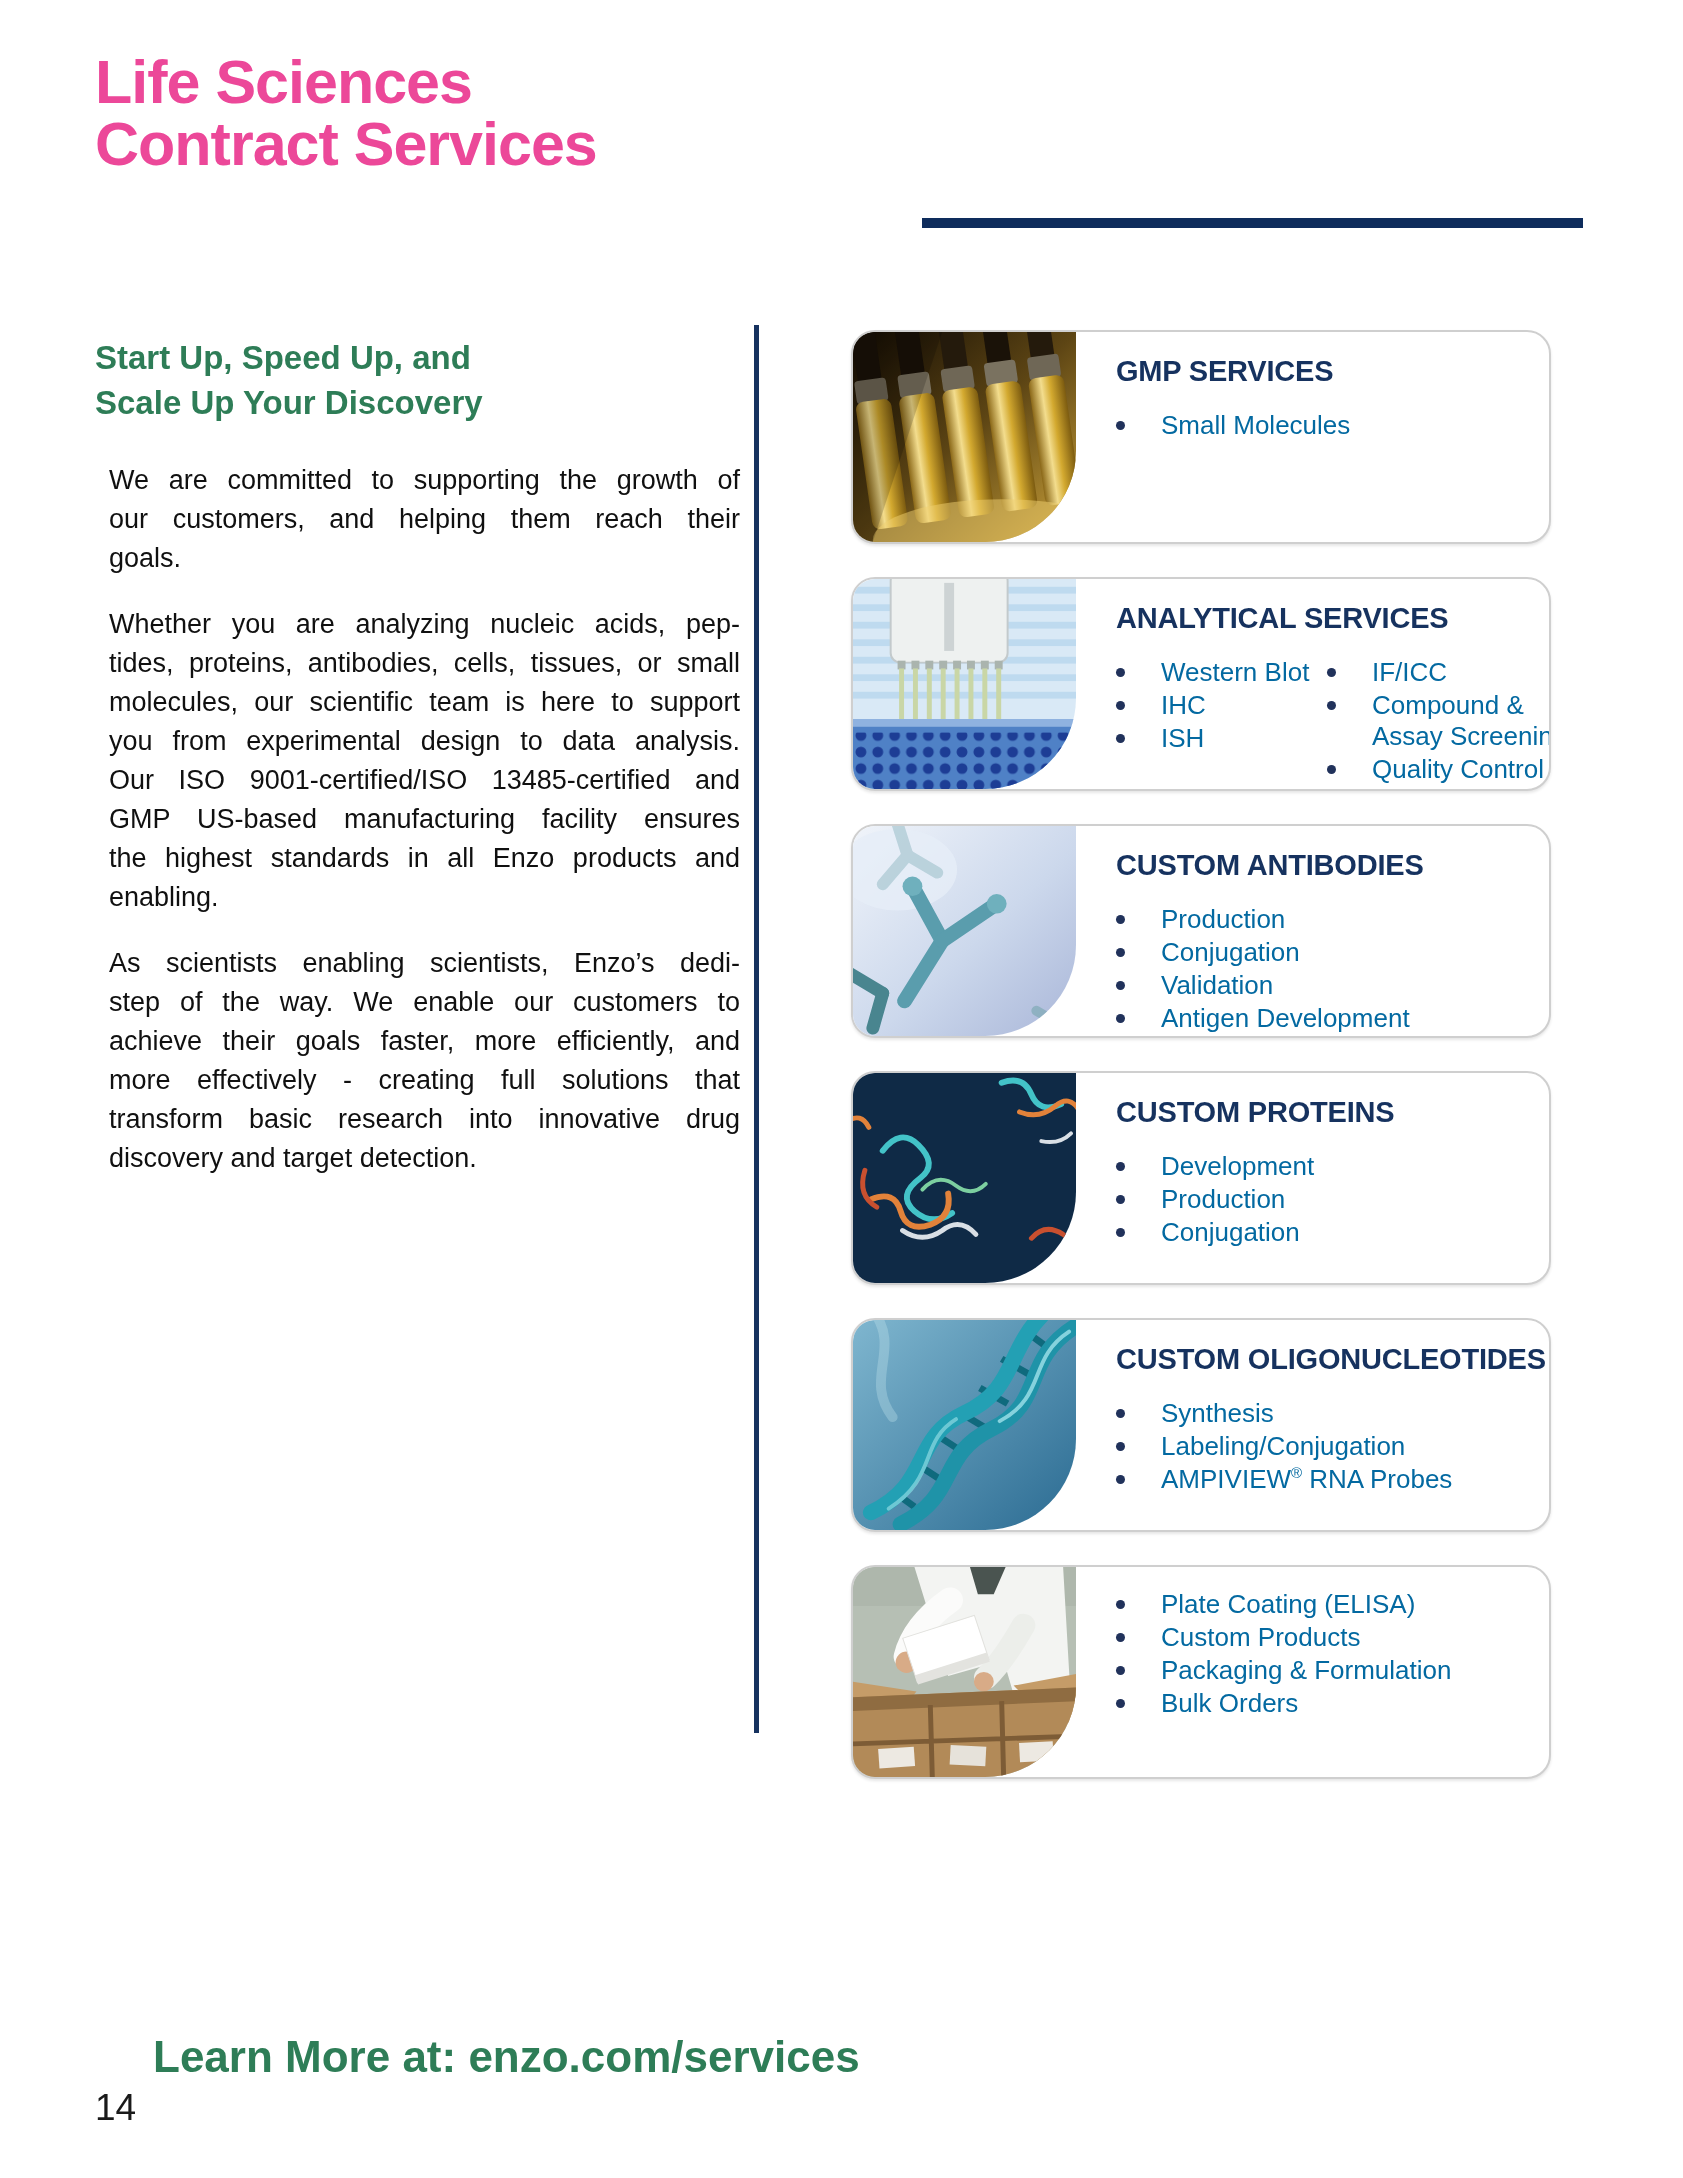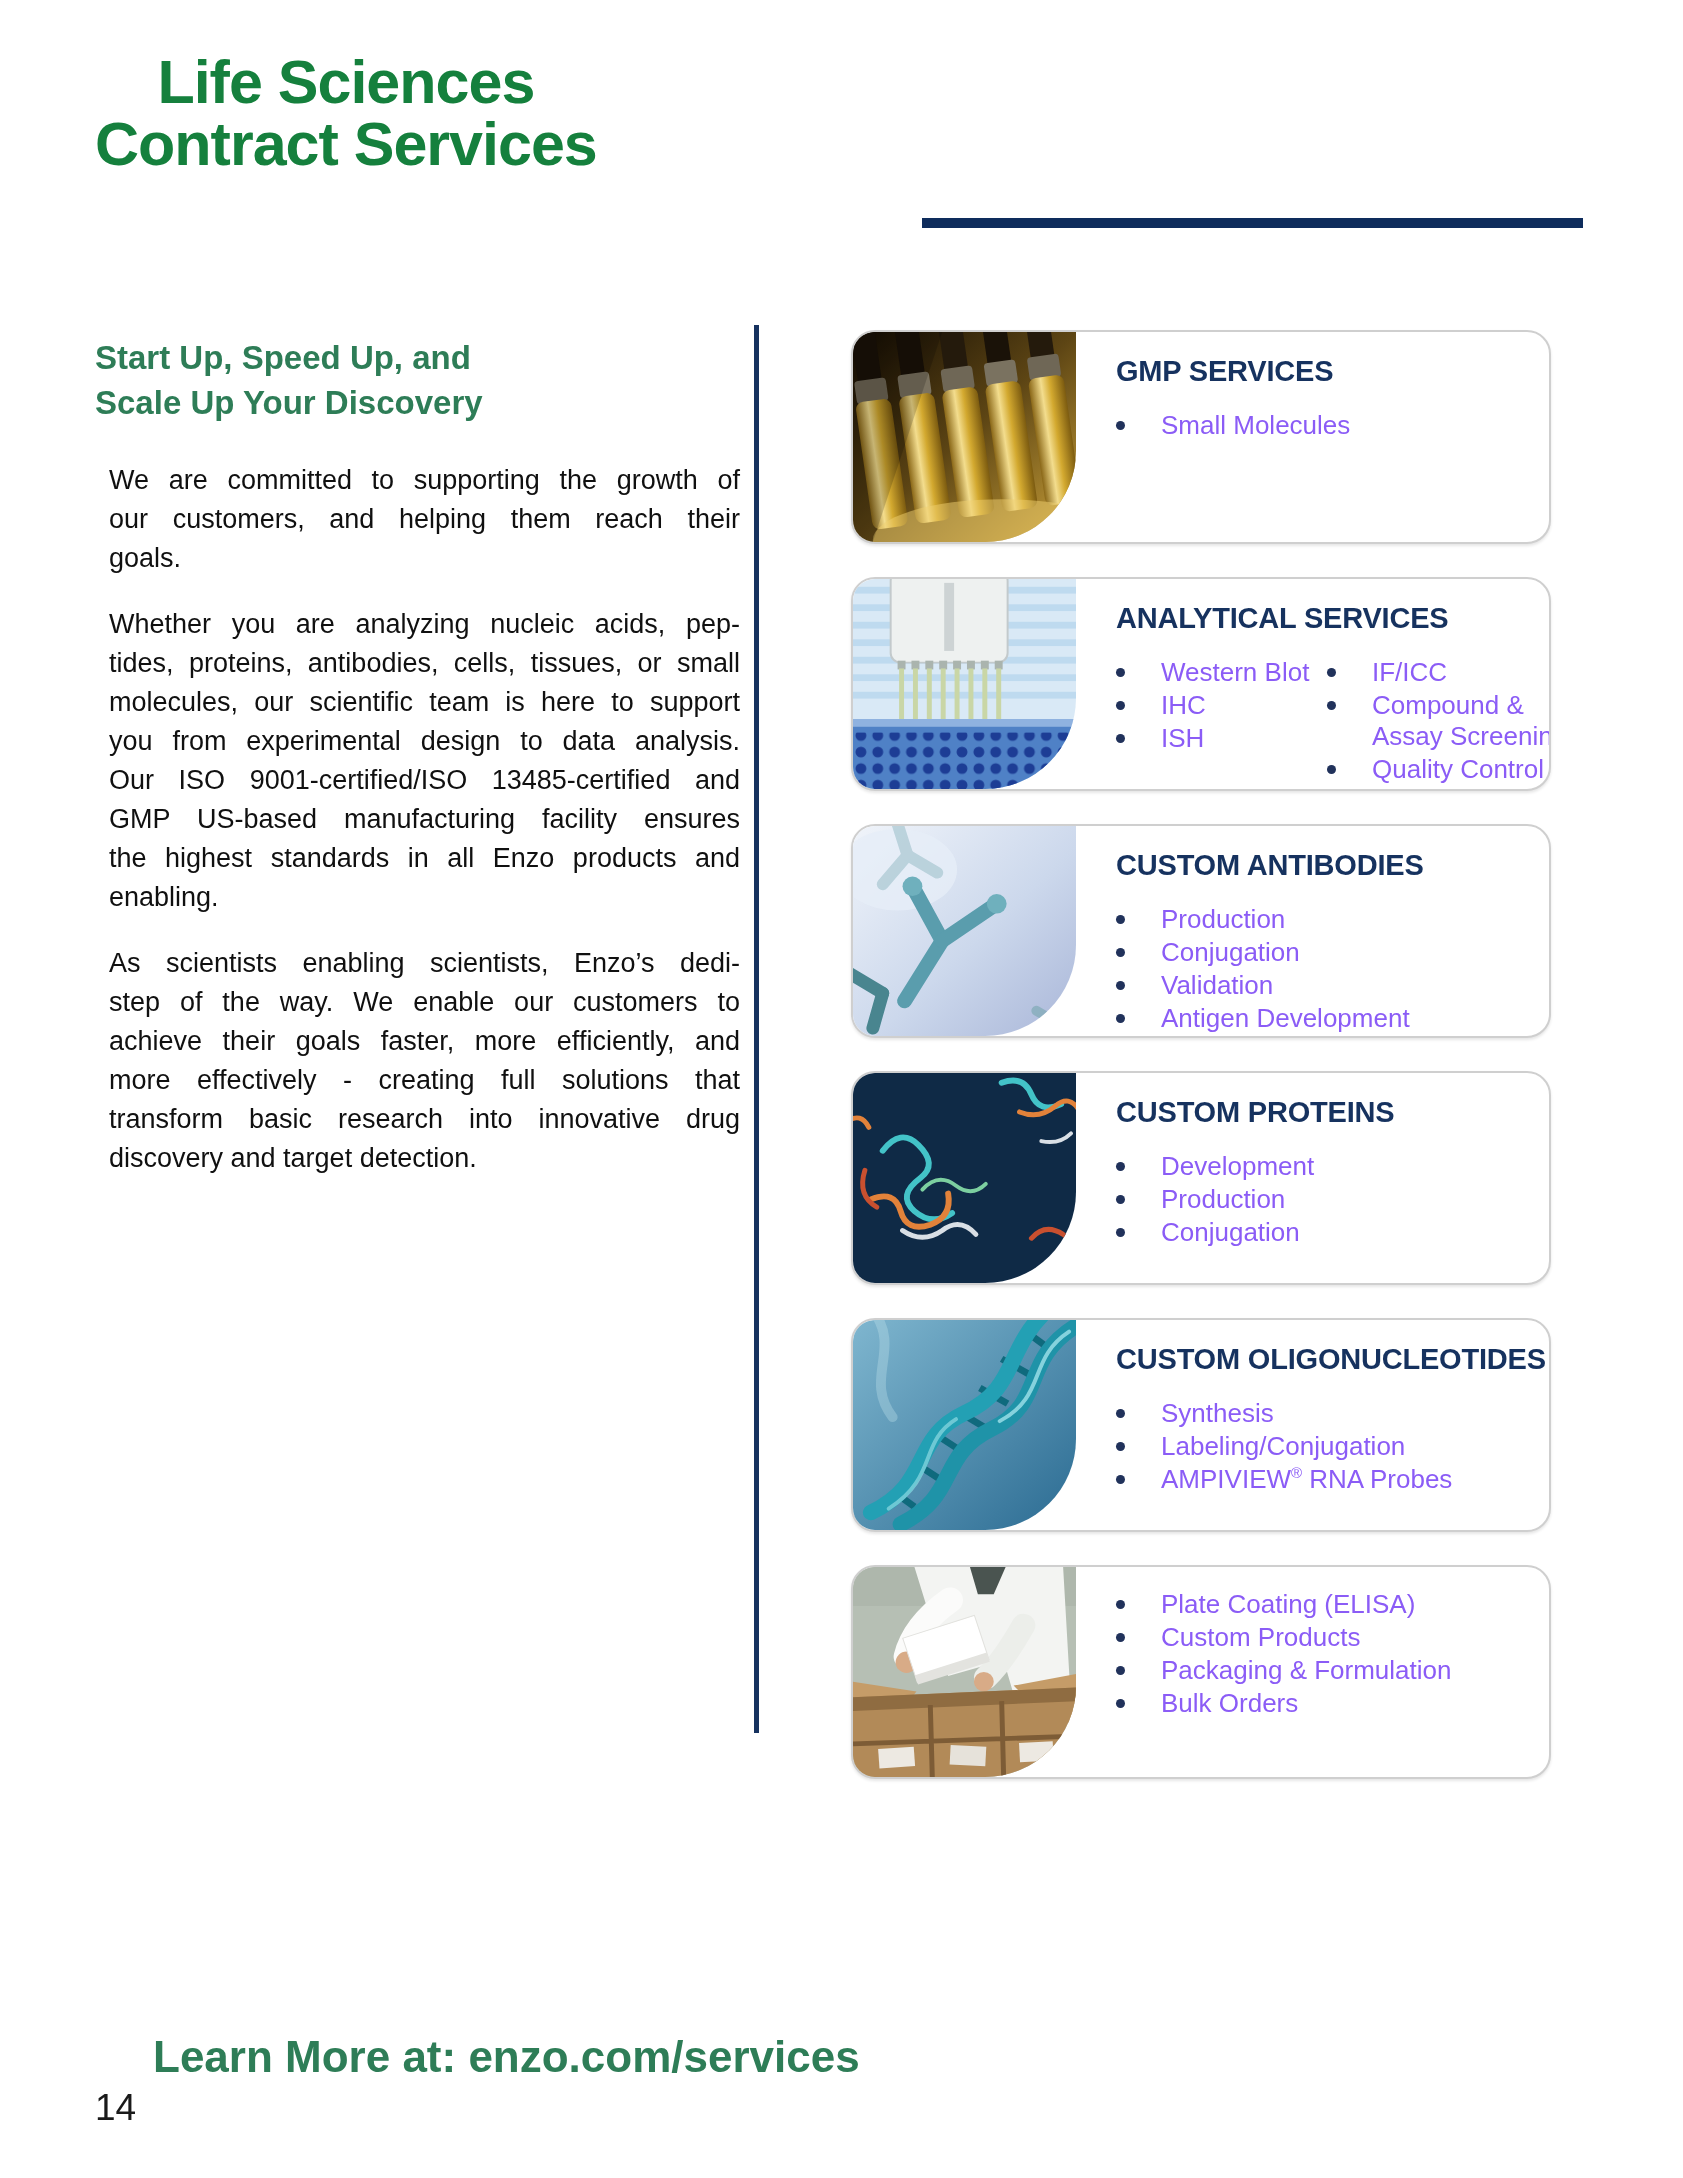--- a/index.html
+++ b/index.html
@@ -1,21 +1,21 @@
 <!DOCTYPE html>
 <html><head>
 <meta charset="utf-8">
 <style>
   html,body{margin:0;padding:0;background:#ffffff;}
   .page{position:relative;width:1683px;height:2178px;background:#ffffff;overflow:hidden;
         font-family:"Liberation Sans", sans-serif;color:#111;}
 
   
-  .doc-title{position:absolute;left:95px;top:51px;color:#15803d;font-weight:bold;
-             font-size:61px;line-height:62px;letter-spacing:-1px;text-align:center;}
+  .doc-title{position:absolute;left:95px;top:51px;color:#ec4899;font-weight:bold;
+             font-size:61px;line-height:62px;letter-spacing:-1px;}
   .title-rule{position:absolute;left:922px;top:218px;width:661px;height:10px;background:#0e2c5c;}
 
   
   .intro{position:absolute;left:95px;top:319px;width:645px;}
   .intro h2{margin:16px 0 36px 0;color:#2e7d57;font-size:33px;line-height:45px;font-weight:bold;}
   .para{margin:0 0 27px 14px;font-size:27px;line-height:39px;color:#101010;}
   .jline{text-align:justify;text-align-last:justify;}
   .para .jline:last-child{text-align-last:left;}
 
   
@@ -27,21 +27,21 @@
         background:#fff;border:2px solid #cfcfcf;border-radius:24px;
         box-shadow:0 2px 3px rgba(0,0,0,0.10);overflow:hidden;}
   .card-img{flex:none;width:223px;height:100%;border-radius:20px 0 91px 18px;overflow:hidden;}
   .card-img svg{display:block;width:100%;height:100%;}
   .card-body{flex:1;padding:22px 12px 0 40px;min-width:0;}
   .card-body h3{margin:0 0 22px 0;color:#16325f;font-size:29px;line-height:34px;
                 font-weight:bold;letter-spacing:-0.2px;white-space:nowrap;}
   ul.bullets{list-style:none;margin:0;padding:0;}
   .bullet{display:flex;margin:0 0 2px 0;}
   .dot{flex:none;width:9px;height:9px;border-radius:50%;background:#21325b;margin-top:11px;}
-  .btext{padding-left:36px;font-size:26px;line-height:31px;color:#8b5cf6;}
+  .btext{padding-left:36px;font-size:26px;line-height:31px;color:#0369a1;}
   .btext sup{font-size:15px;line-height:0;}
   .cols{display:flex;}
   .col1{width:211px;flex:none;}
   .col2{width:243px;flex:none;}
 
   
   .learn-more{position:absolute;left:153px;top:2032px;color:#2e7d57;font-size:44px;font-weight:bold;}
   .page-number{position:absolute;left:95px;top:2087px;color:#1a1a1a;font-size:37px;}
 </style>
 </head>

